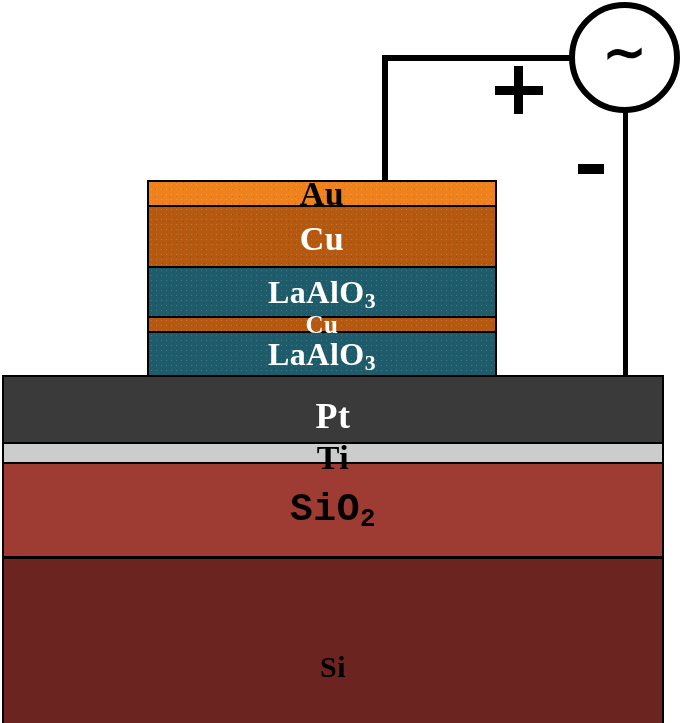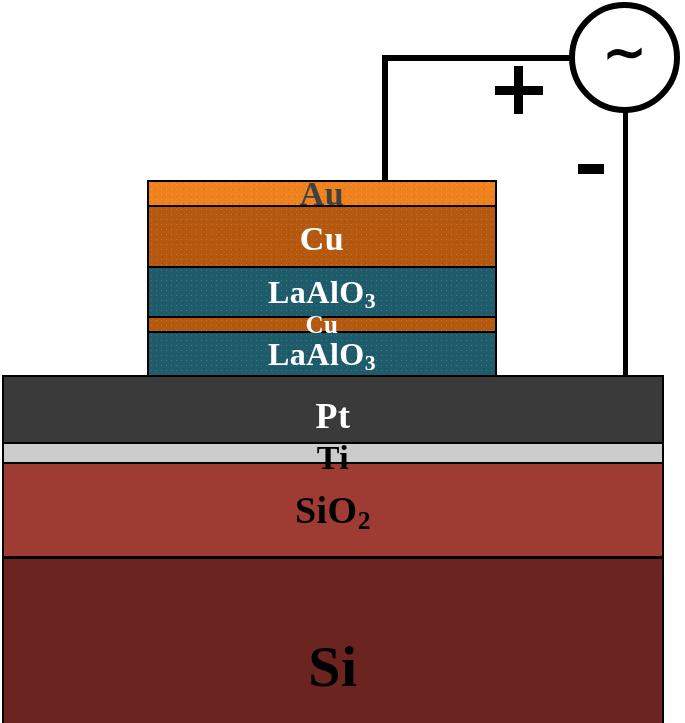--- a/index.html
+++ b/index.html
@@ -115,21 +115,21 @@
     <div class="plus-v" style="left:19px; top:0; width:9px; height:48px;"></div>
 
   </div>
 
   <div style="position:absolute; left:578px; top:164px; width:26px; height:10px;">
     <div class="minus-bar" style="left:0; top:0; width:26px; height:10px;"></div>
 
   </div>
 
   <div class="layer speckle" style="left:147px; top:180px; width:350px; height:27px; background:#F0821E;">
-    <span class="layer-label lbl-dark" style="font-size: 34px; position: relative; z-index: 2; color: #404040;">Au</span>
+    <span class="layer-label lbl-dark" style="font-size: 34px; position: relative; z-index: 2; color: #000000;">Au</span>
   </div>
 
   <div class="layer speckle" style="left:147px; top:205px; width:350px; height:63px; background:#B4590F;">
     <span class="layer-label lbl-light" style="font-size: 34px; position: relative; z-index: 2; transform: translateY(2px); color: rgb(255, 255, 255);">Cu</span>
   </div>
 
   <div class="layer speckle" style="left:147px; top:266px; width:350px; height:52px; background:#1F5C6B;">
     <span class="layer-label lbl-light" style="font-size: 32px; position: relative; z-index: 2; color: rgb(255, 255, 255);">LaAlO<sub>3</sub></span>
   </div>
 
@@ -143,20 +143,20 @@
 
   <div class="layer speckle-dark" style="left:2px; top:375px; width:662px; height:76px; background:#3A3A3A;">
     <span class="layer-label lbl-light" style="font-size: 36px; position: relative; z-index: 2; transform: translate(0px, 3px); color: rgb(255, 255, 255);">Pt</span>
   </div>
 
   <div class="layer speckle-dark" style="left:2px; top:442px; width:662px; height:27px; background:#CCCCCC;">
     <span class="layer-label lbl-dark" style="font-size: 34px; position: relative; z-index: 2; transform: translate(0px, 2px); color: rgb(0, 0, 0);">Ti</span>
   </div>
 
   <div class="layer speckle-dark" style="left:2px; top:462px; width:662px; height:96px; background:#9E3B32;">
-    <span class="layer-label lbl-dark" style="font-size: 38px; position: relative; z-index: 2; color: rgb(0, 0, 0);">SiO<sub>2</sub></span>
+    <span class="layer-label lbl-dark" style="font-size: 38px; position: relative; z-index: 2; color: rgb(0, 0, 0); font-family: Liberation Mono, monospace;">SiO<sub>2</sub></span>
   </div>
 
   <div class="layer speckle-dark" style="left:2px; top:557px; width:662px; height:168px; background:#6B2420;">
-    <span class="layer-label lbl-dark" style="font-size: 58px; position: relative; z-index: 2; transform: translateY(26px); color: rgb(0, 0, 0);">Si</span>
+    <span class="layer-label lbl-dark" style="font-size: 30px; position: relative; z-index: 2; transform: translateY(26px); color: rgb(0, 0, 0);">Si</span>
   </div>
 
 </div>
 
 </body></html>

